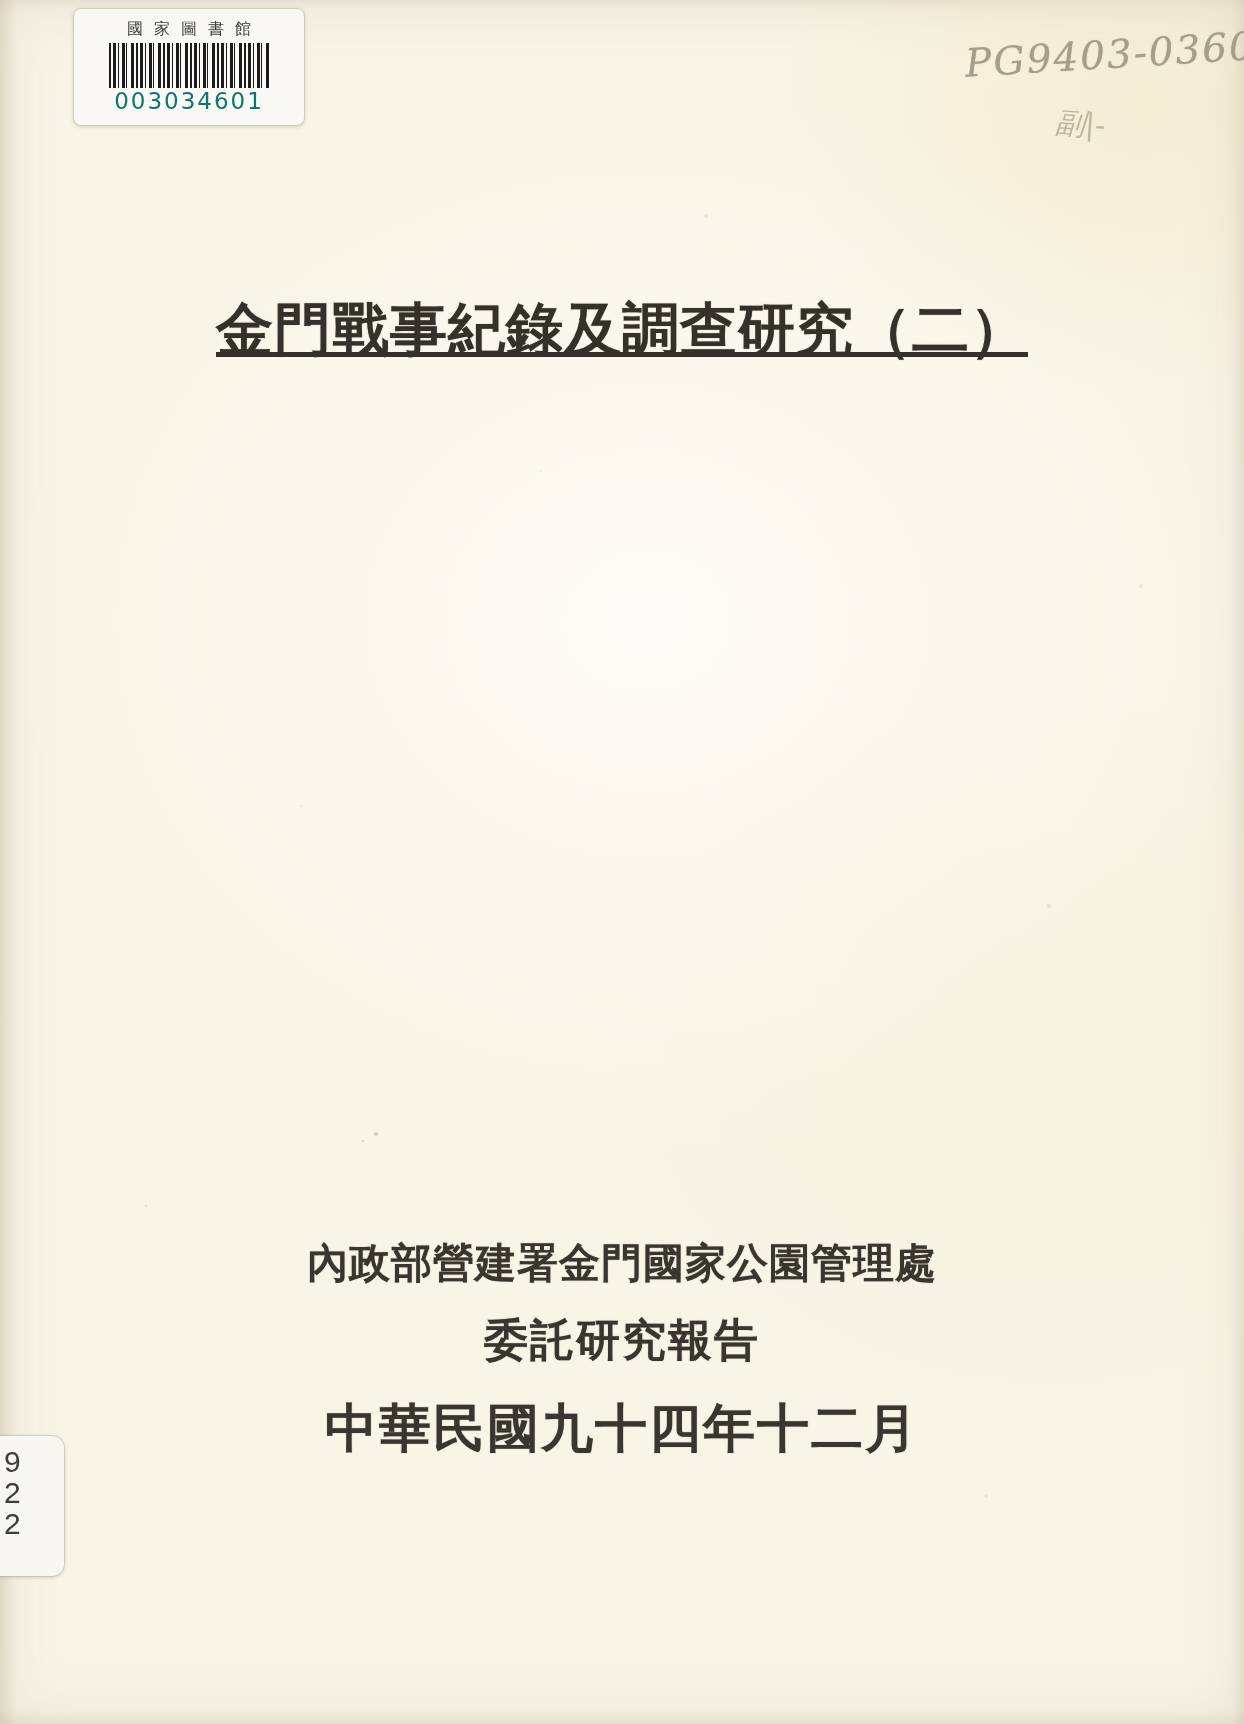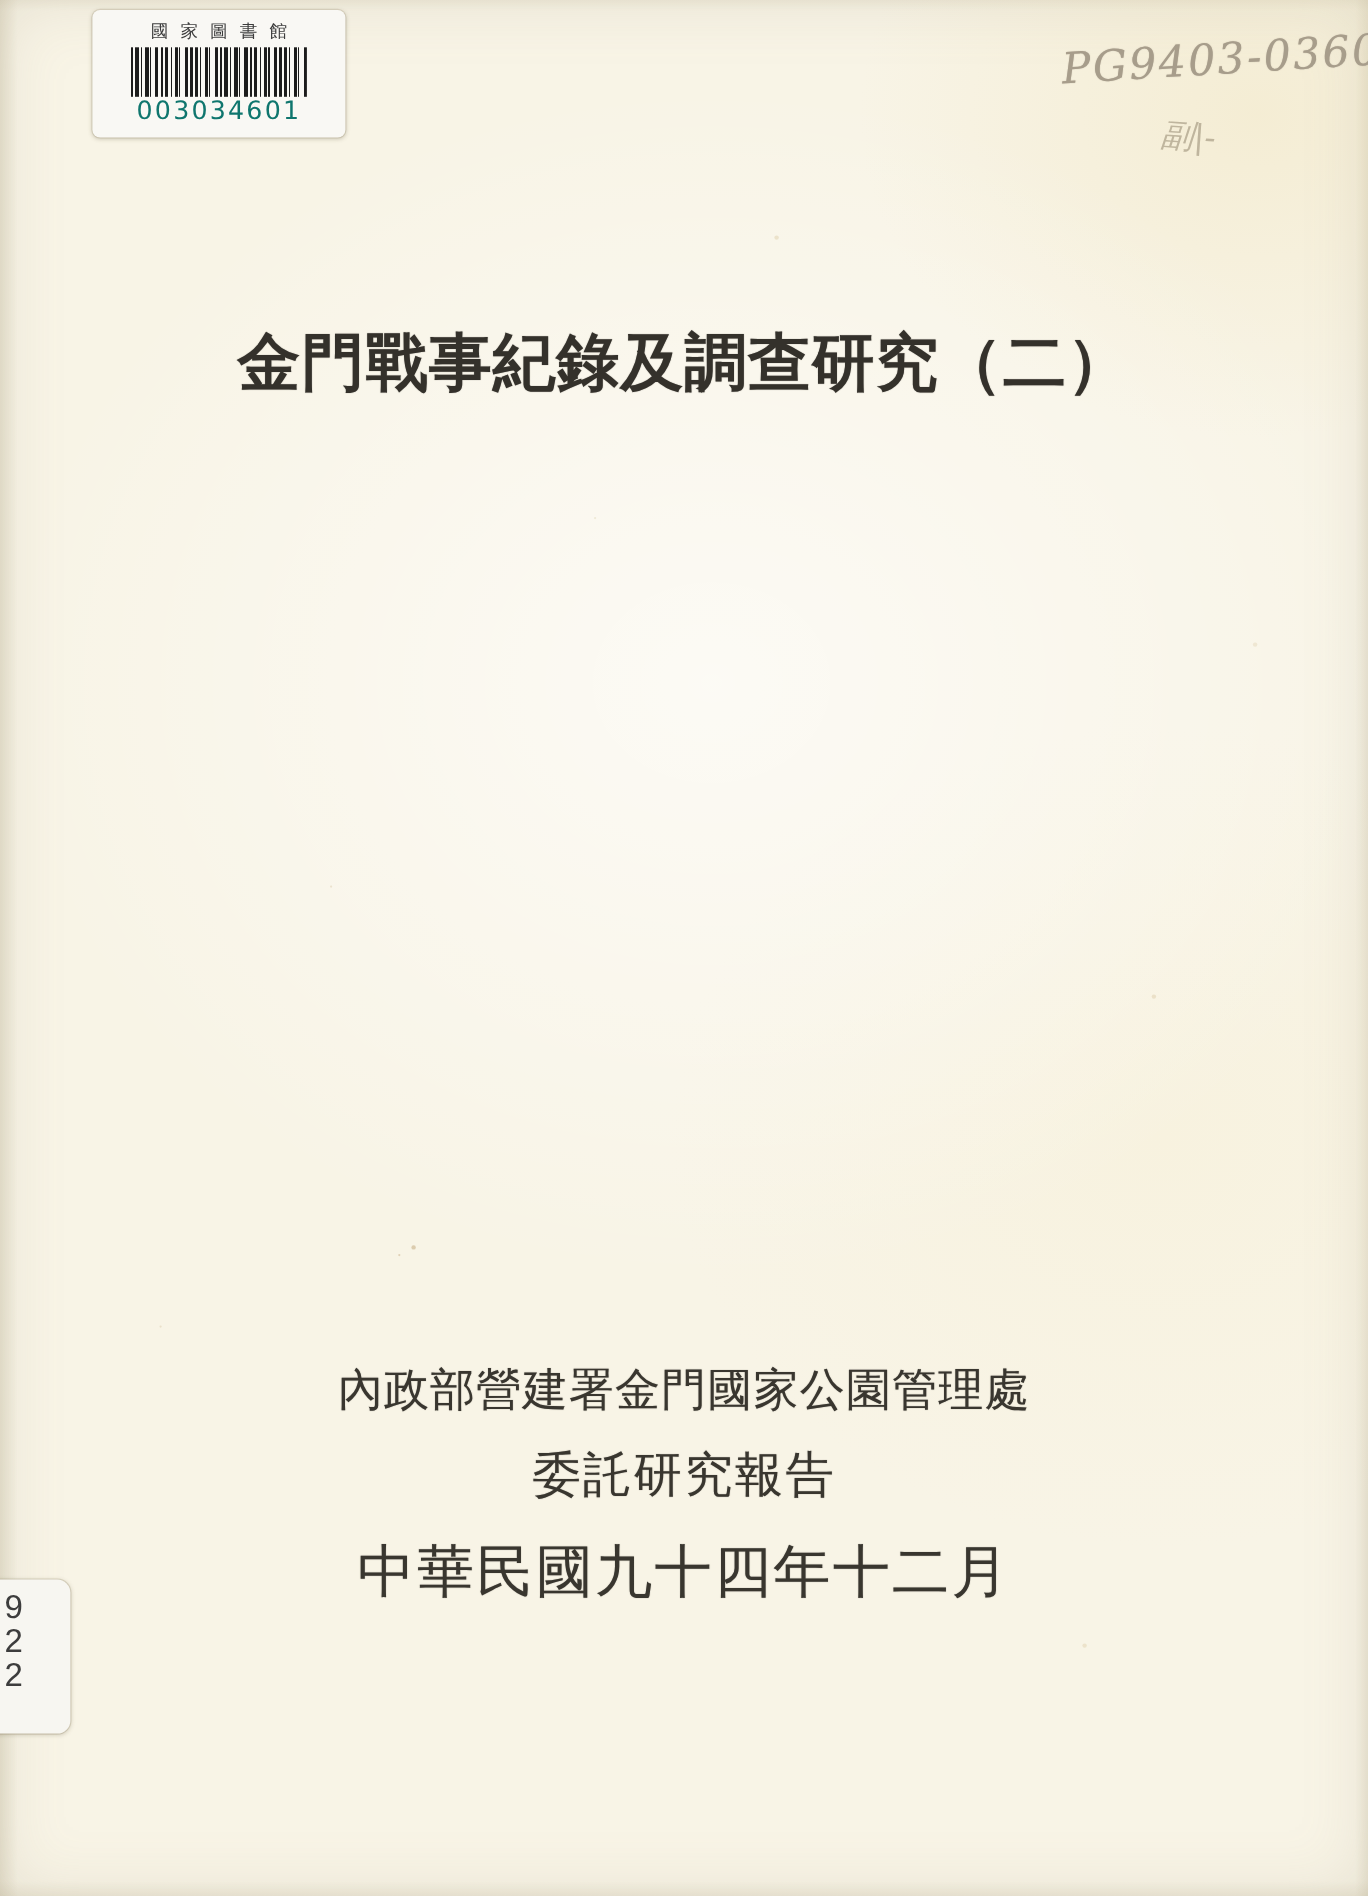--- a/index.html
+++ b/index.html
@@ -16,21 +16,21 @@
       linear-gradient(90deg, rgba(185,175,145,.28) 0px, rgba(185,175,145,0) 16px),
       linear-gradient(270deg, rgba(185,175,145,.22) 0px, rgba(185,175,145,0) 12px),
       linear-gradient(0deg, rgba(185,175,145,.18) 0px, rgba(185,175,145,0) 14px),
       linear-gradient(180deg, rgba(185,175,145,.14) 0px, rgba(185,175,145,0) 10px);
     box-shadow: inset 0 0 60px rgba(150,140,110,.18);
     font-family:"DejaVu Serif", serif;
   }
 
   
   .lib-label{
-    position:absolute; left:84px; top:9px; width:230px; height:116px;
+    position:absolute; left:74px; top:9px; width:230px; height:116px;
     background:#f9f8f4;
     border-radius:7px;
     box-shadow:0 1px 4px rgba(90,80,50,.3), 0 0 0 1px rgba(170,160,130,.25);
     text-align:center;
   }
   .lib-name{
     margin-top:10px;
     font-size:16px; color:#3c3c3c;
     letter-spacing:11px; padding-left:11px;
     font-family:"DejaVu Serif", serif;
@@ -73,27 +73,28 @@
   }
 
   
   .main-title{
     position:absolute; left:0; top:292px; width:100%;
     text-align:center;
     font-size:57px; font-weight:700; color:#34312b;
     letter-spacing:1px;
     text-shadow:0 0 1px rgba(52,49,43,.55);
     white-space:nowrap;
+    text-decoration:underline;
   }
 
   
   .footer-line{
     position:absolute; left:0; width:100%;
     text-align:center;
-    font-weight:400; color:#39362f;
+    font-weight:700; color:#39362f;
     text-shadow:0 0 1px rgba(57,54,47,.5);
     white-space:nowrap;
   }
   .publisher{ top:1236px; font-size:41px; letter-spacing:1px; }
   .report-type{ top:1311px; font-size:44px; letter-spacing:2px; }
   .pub-date{ top:1394px; font-size:52px; letter-spacing:2px; }
 
   
   .spine-label{
     position:absolute; left:-40px; top:1436px; width:104px; height:140px;

